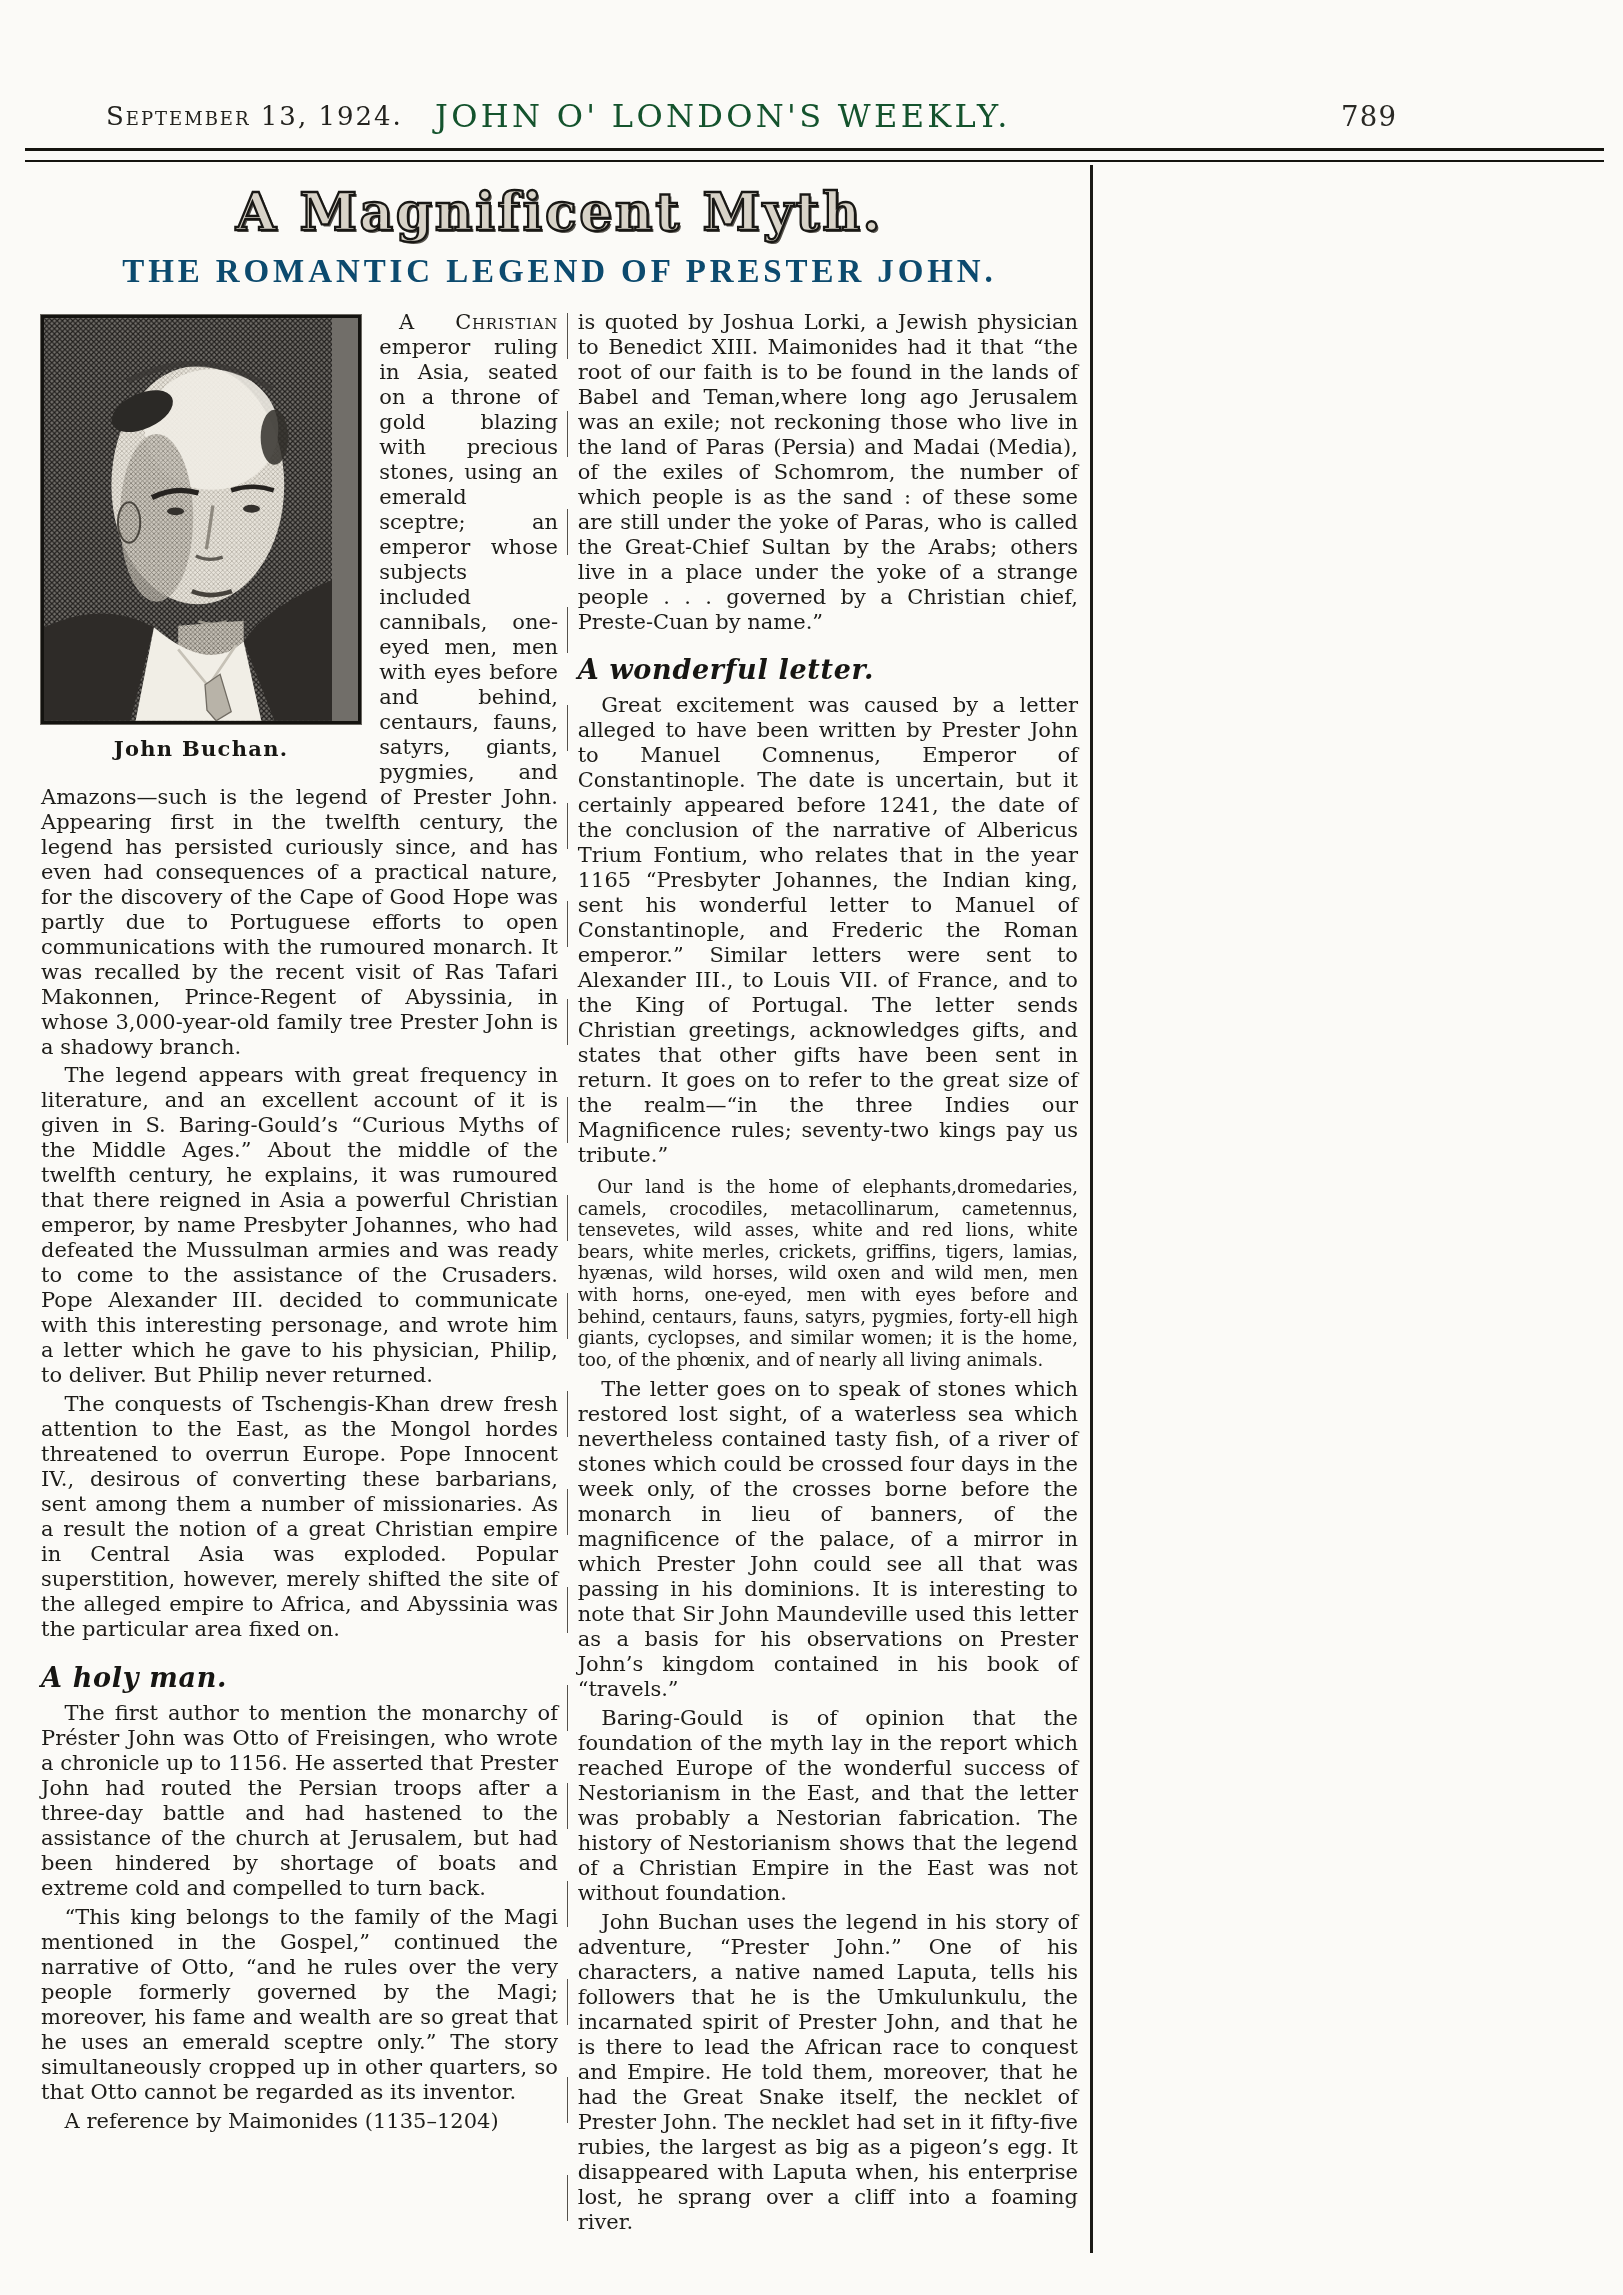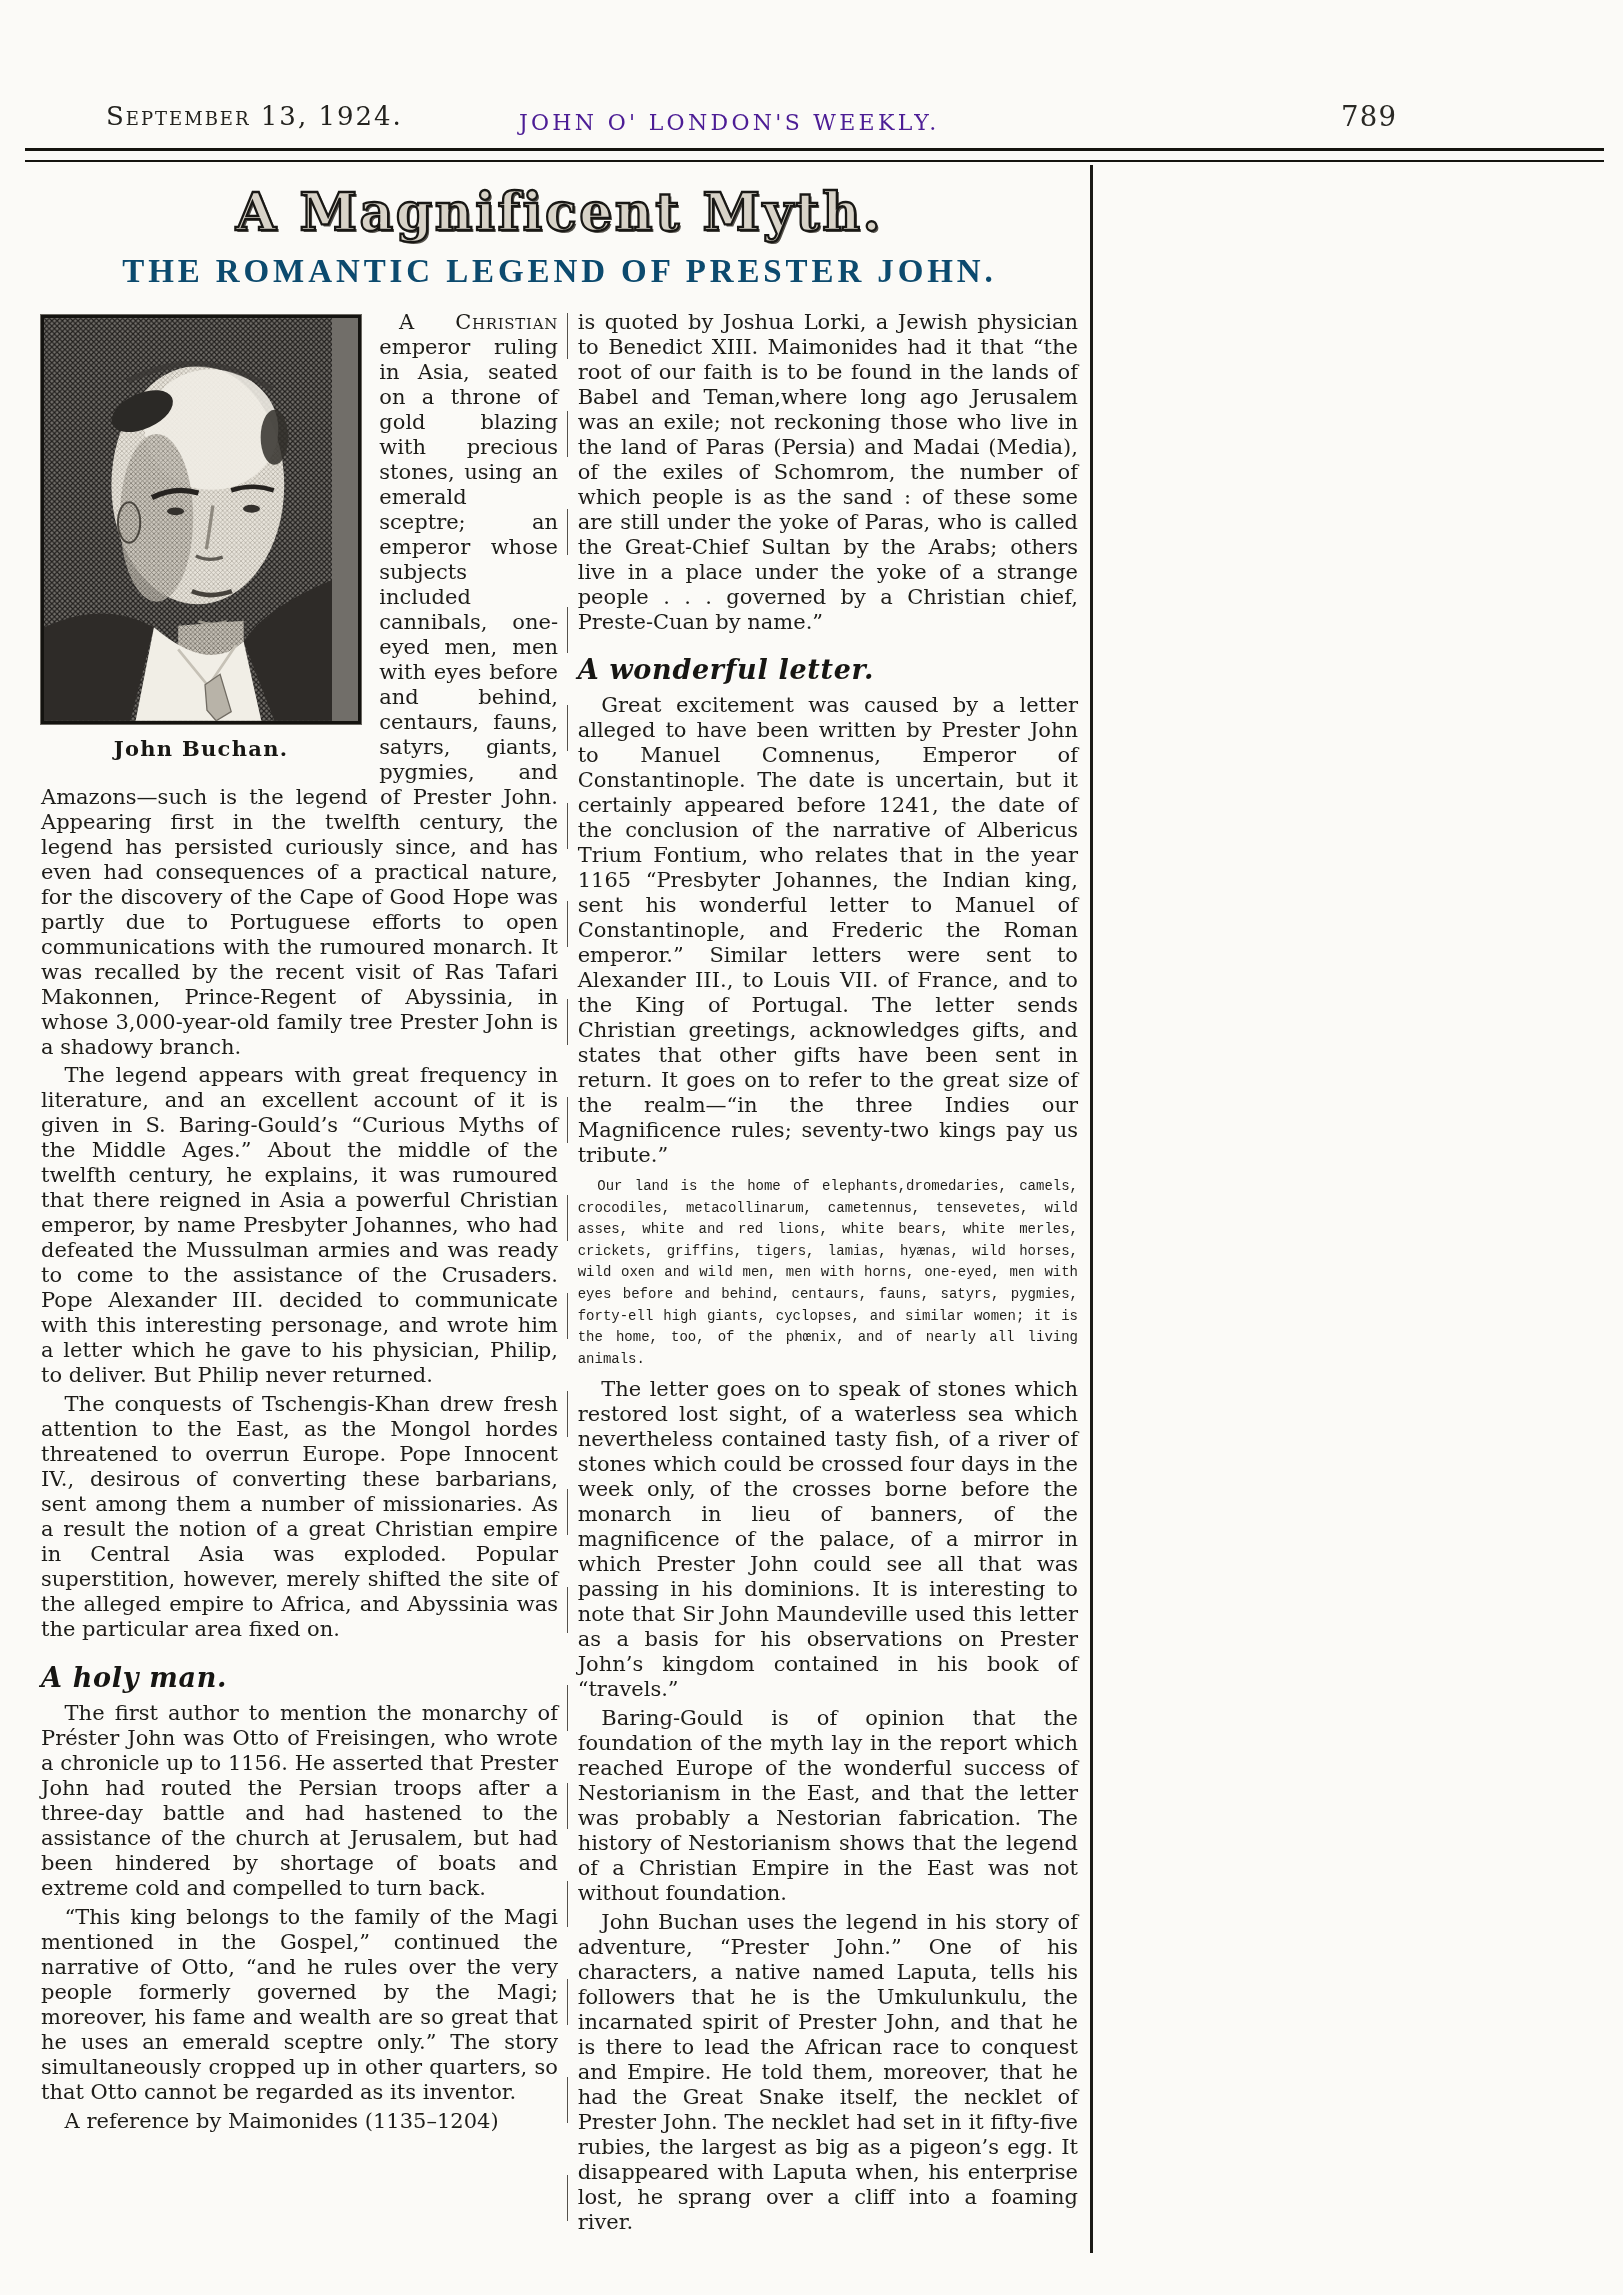--- a/index.html
+++ b/index.html
@@ -8,22 +8,22 @@
     background:#fbfaf7; color:#1c1b19; overflow:hidden;
     font-family:"DejaVu Serif","Liberation Serif",serif;
   }
   
   .hdr{position:absolute;top:97px;left:0;width:1492px;height:46px;}
   .hdr-date{
     position:absolute;left:106px;top:3.9px;
     font-variant:small-caps;font-size:26px;letter-spacing:2px;color:#24231f;
   }
   .hdr-masthead{
-    position:absolute;left:50%;top:13px;transform:translateX(-54%);
-    font-size:22px;letter-spacing:3.3px;color:#4c1d95;white-space:nowrap;
+    position:absolute;left:50%;top:0;transform:translateX(-54%);
+    font-size:32px;letter-spacing:3.3px;color:#14532d;white-space:nowrap;
   }
   .hdr-page{
     position:absolute;left:1341px;top:2.6px;font-size:27.5px;color:#2a2925;letter-spacing:1.3px;
   }
   .double-rule{
     position:absolute;top:148px;left:25px;width:1579px;height:8.5px;
     border-top:3.9px solid #15140f;border-bottom:2.6px solid #15140f;
   }
   .main-vrule{
     position:absolute;left:1090px;top:165px;width:2.6px;height:2088px;background:#1b1a16;
@@ -56,22 +56,22 @@
     font-size:21px;line-height:25px;text-align:justify;
     margin:0 0 3.9px 0;text-indent:23.6px;color:#1d1c18;
   }
   .para.no-indent{text-indent:0;}
   .sc{font-variant:small-caps;letter-spacing:0.7px;}
   .crosshead{
     font-size:27px;font-weight:bold;font-style:italic;
     margin:19.6px 0 7.9px 0;color:#171613;letter-spacing:0.7px;
   }
   .smallquote{
-    font-size:14px;line-height:21.6px;text-align:justify;
-    margin:7.9px 0 6.5px 0;text-indent:19.6px;color:#201f1b;font-family:Liberation Mono, monospace;
+    font-size:18px;line-height:21.6px;text-align:justify;
+    margin:7.9px 0 6.5px 0;text-indent:19.6px;color:#201f1b;
   }
   
   .portrait{float:left;width:320px;margin:6.5px 18.3px 2.6px 0;}
   .portrait-frame{border:3.9px solid #141310;outline:0.7px solid #6b6862;background:#716e69;}
   .portrait-frame svg{display:block;}
   .photo-caption{
     text-align:center;font-weight:bold;font-size:21px;margin-top:11.8px;color:#181713;
     letter-spacing:1.3px;
   }
 </style>

